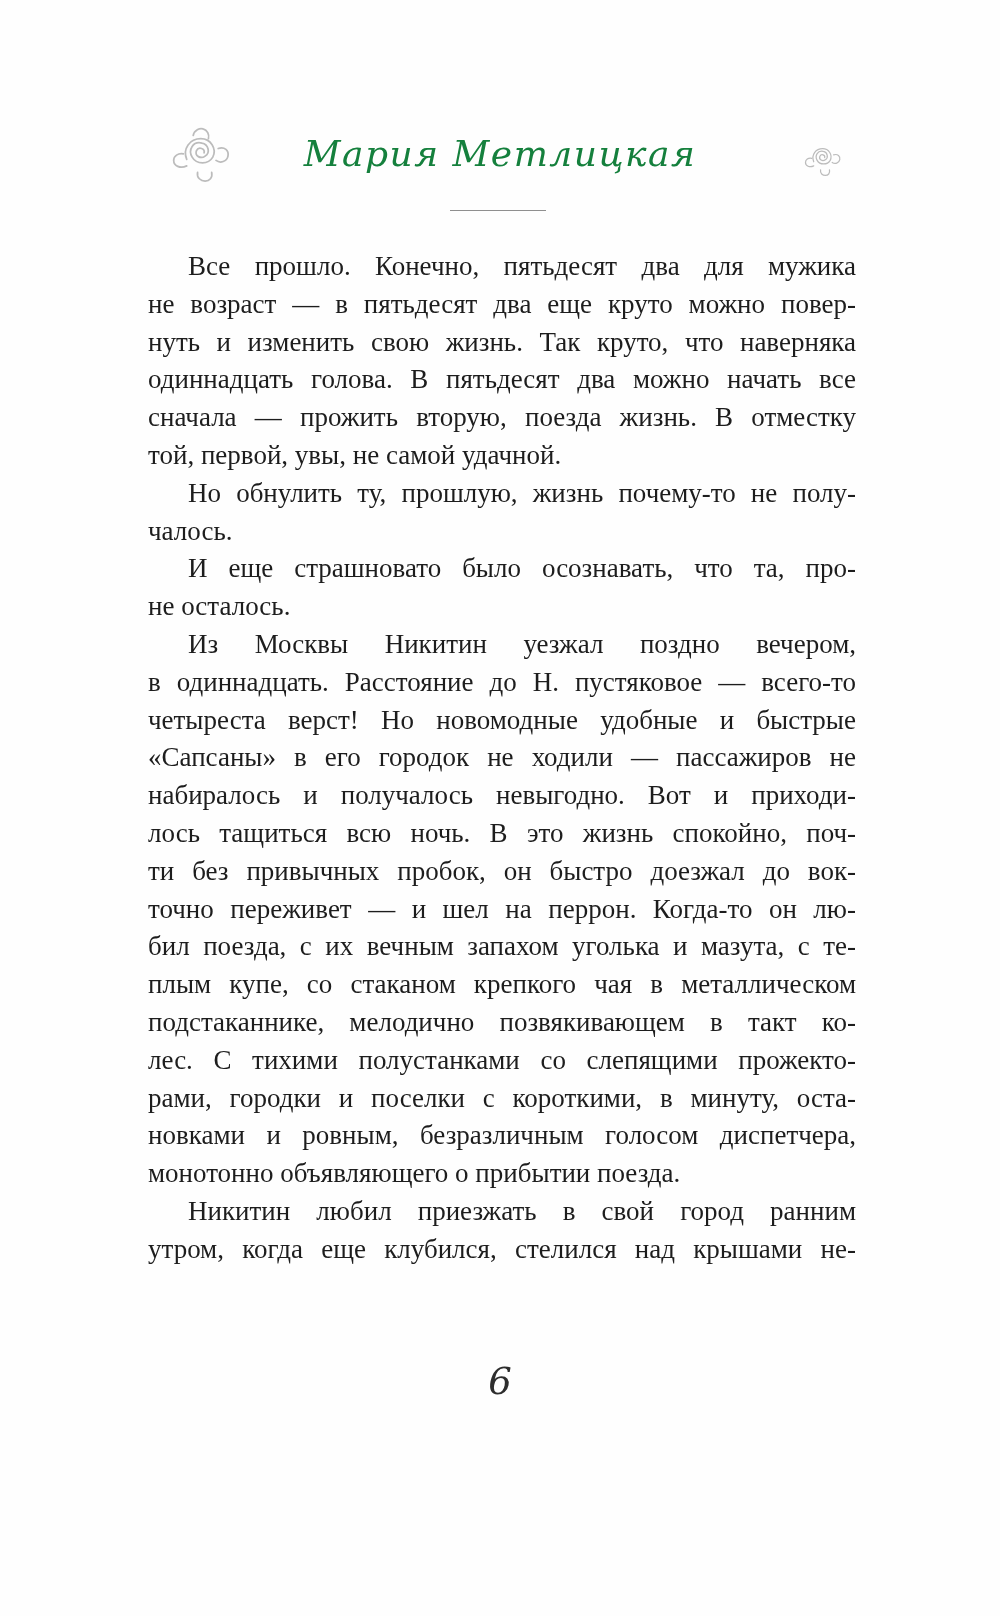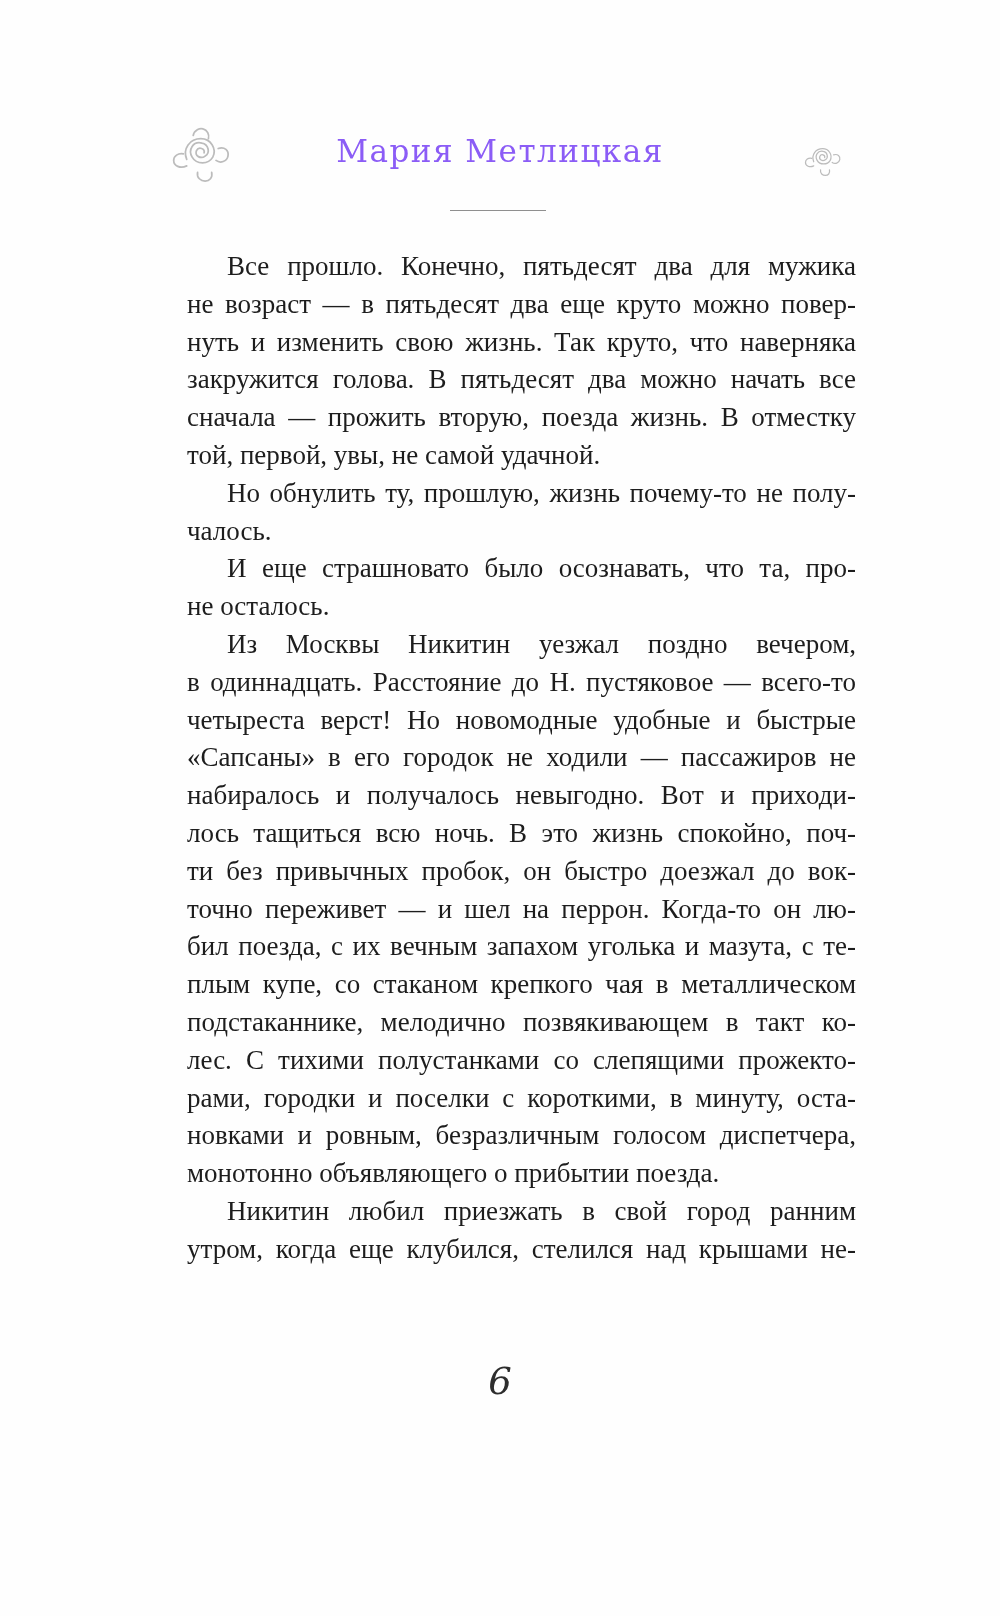--- a/index.html
+++ b/index.html
@@ -14,23 +14,24 @@
     color: #1d1d1d;
     overflow: hidden;
   }
   .header-author {
     position: absolute;
     top: 133px;
     left: 0;
     width: 100%;
     text-align: center;
     font-family: "DejaVu Serif", serif;
-    font-size: 31px;
+    font-style: italic;
+    font-size: 36px;
     letter-spacing: 1.5px;
-    color: #8b5cf6;
+    color: #15803d;
   }
   .ornament { position: absolute; opacity: 0.75; }
   .ornament-left { top: 122px; left: 165px; width: 76px; height: 66px; }
   .ornament-right { top: 138px; left: 800px; width: 48px; height: 42px; }
   .header-rule {
     position: absolute;
     top: 210px;
     left: 450px;
     width: 96px;
     height: 1px;
@@ -40,21 +41,20 @@
     position: absolute;
     top: 248px;
     left: 148px;
     width: 708px;
     font-size: 27px;
     line-height: 37.8px;
   }
   .line {
     text-align: justify;
     text-align-last: justify;
-    margin-left: 39px;
   }
   .line.end { text-align-last: left; }
   .line.indent { text-indent: 40px; }
   .page-number {
     position: absolute;
     top: 1360px;
     left: 0;
     width: 100%;
     text-align: center;
     font-family: "DejaVu Serif", serif;
@@ -85,21 +85,21 @@
     <path d="M30 44 c -1 5 3 8 7 8 c 4 0 7 -3 6 -8"></path>
   </svg>
 
   <div class="header-rule"></div>
 
   <div class="textblock">
 
     <div class="line indent">Все прошло. Конечно, пятьдесят два для мужика</div>
     <div class="line">не возраст — в пятьдесят два еще круто можно повер-</div>
     <div class="line">нуть и изменить свою жизнь. Так круто, что наверняка</div>
-    <div class="line">закружится голова. В пятьдесят два можно начать все</div>
+    <div class="line">одиннадцать голова. В пятьдесят два можно начать все</div>
     <div class="line">сначала — прожить вторую, поезда жизнь. В отместку</div>
     <div class="line end">той, первой, увы, не самой удачной.</div>
 
     <div class="line indent">Но обнулить ту, прошлую, жизнь почему-то не полу-</div>
     <div class="line end">чалось.</div>
 
     <div class="line indent">И еще страшновато было осознавать, что та, про-</div>
     <div class="line end">не осталось.</div>
 
     <div class="line indent">Из Москвы Никитин уезжал поздно вечером,</div>

